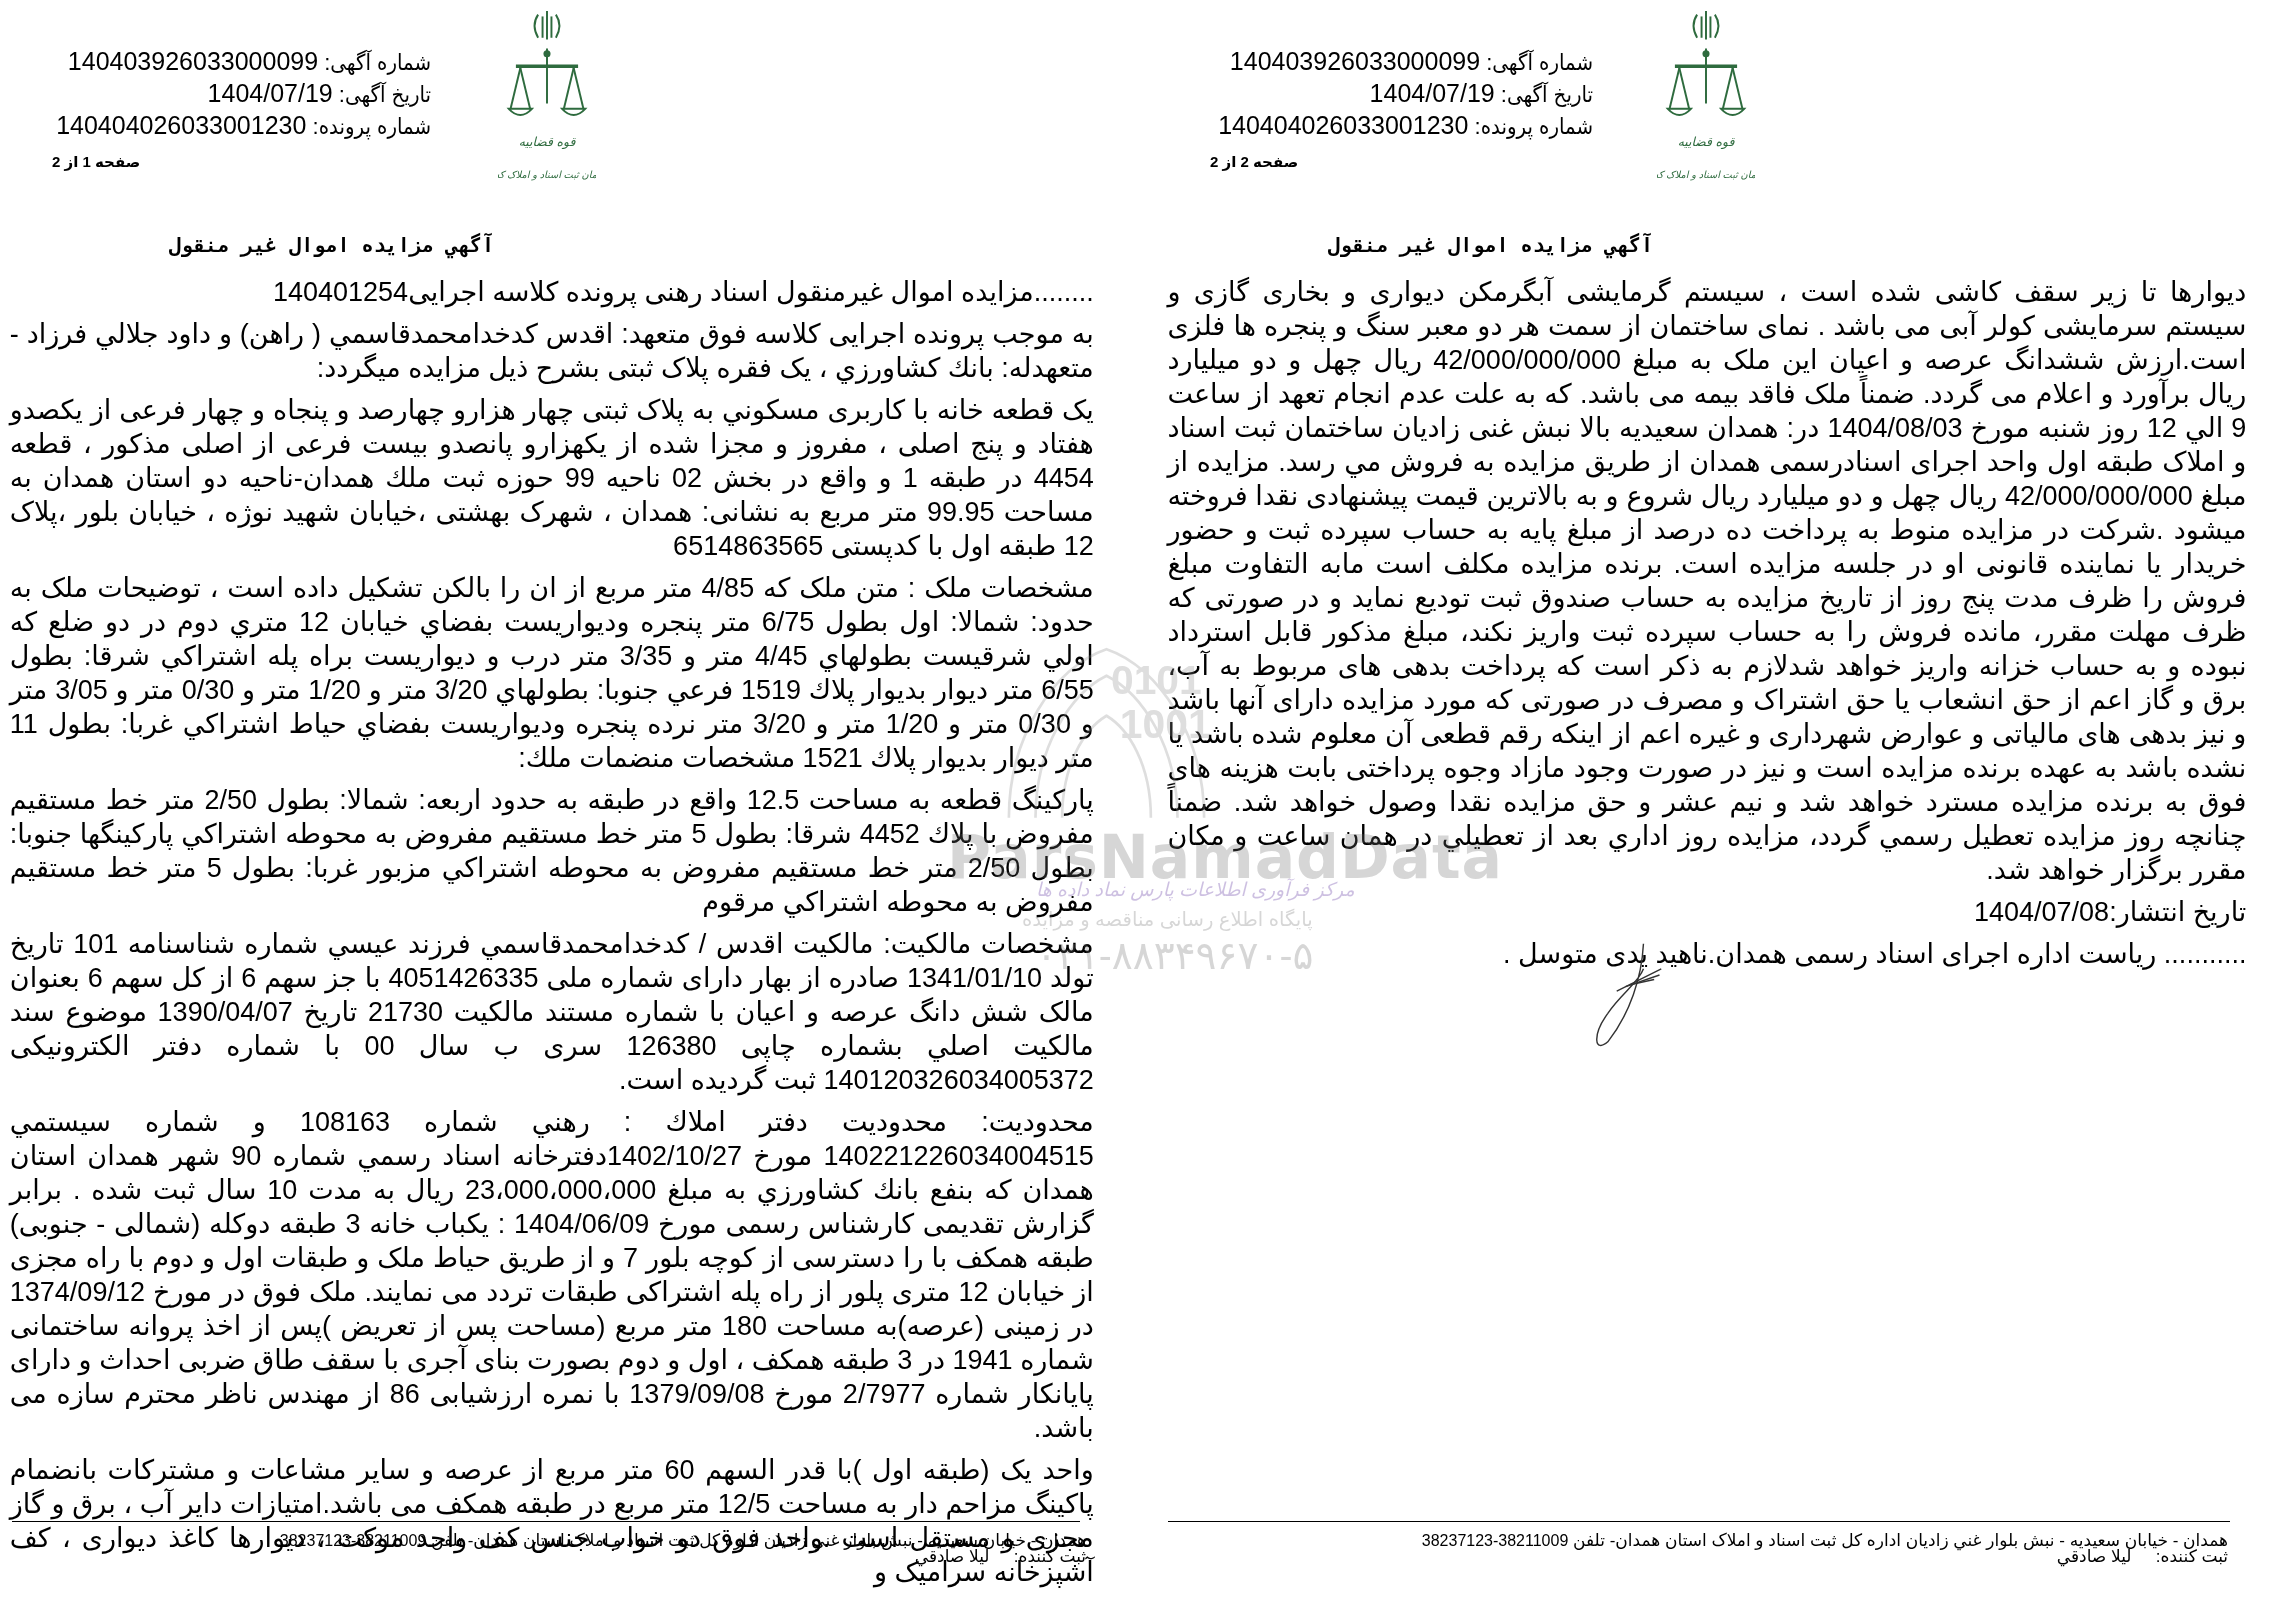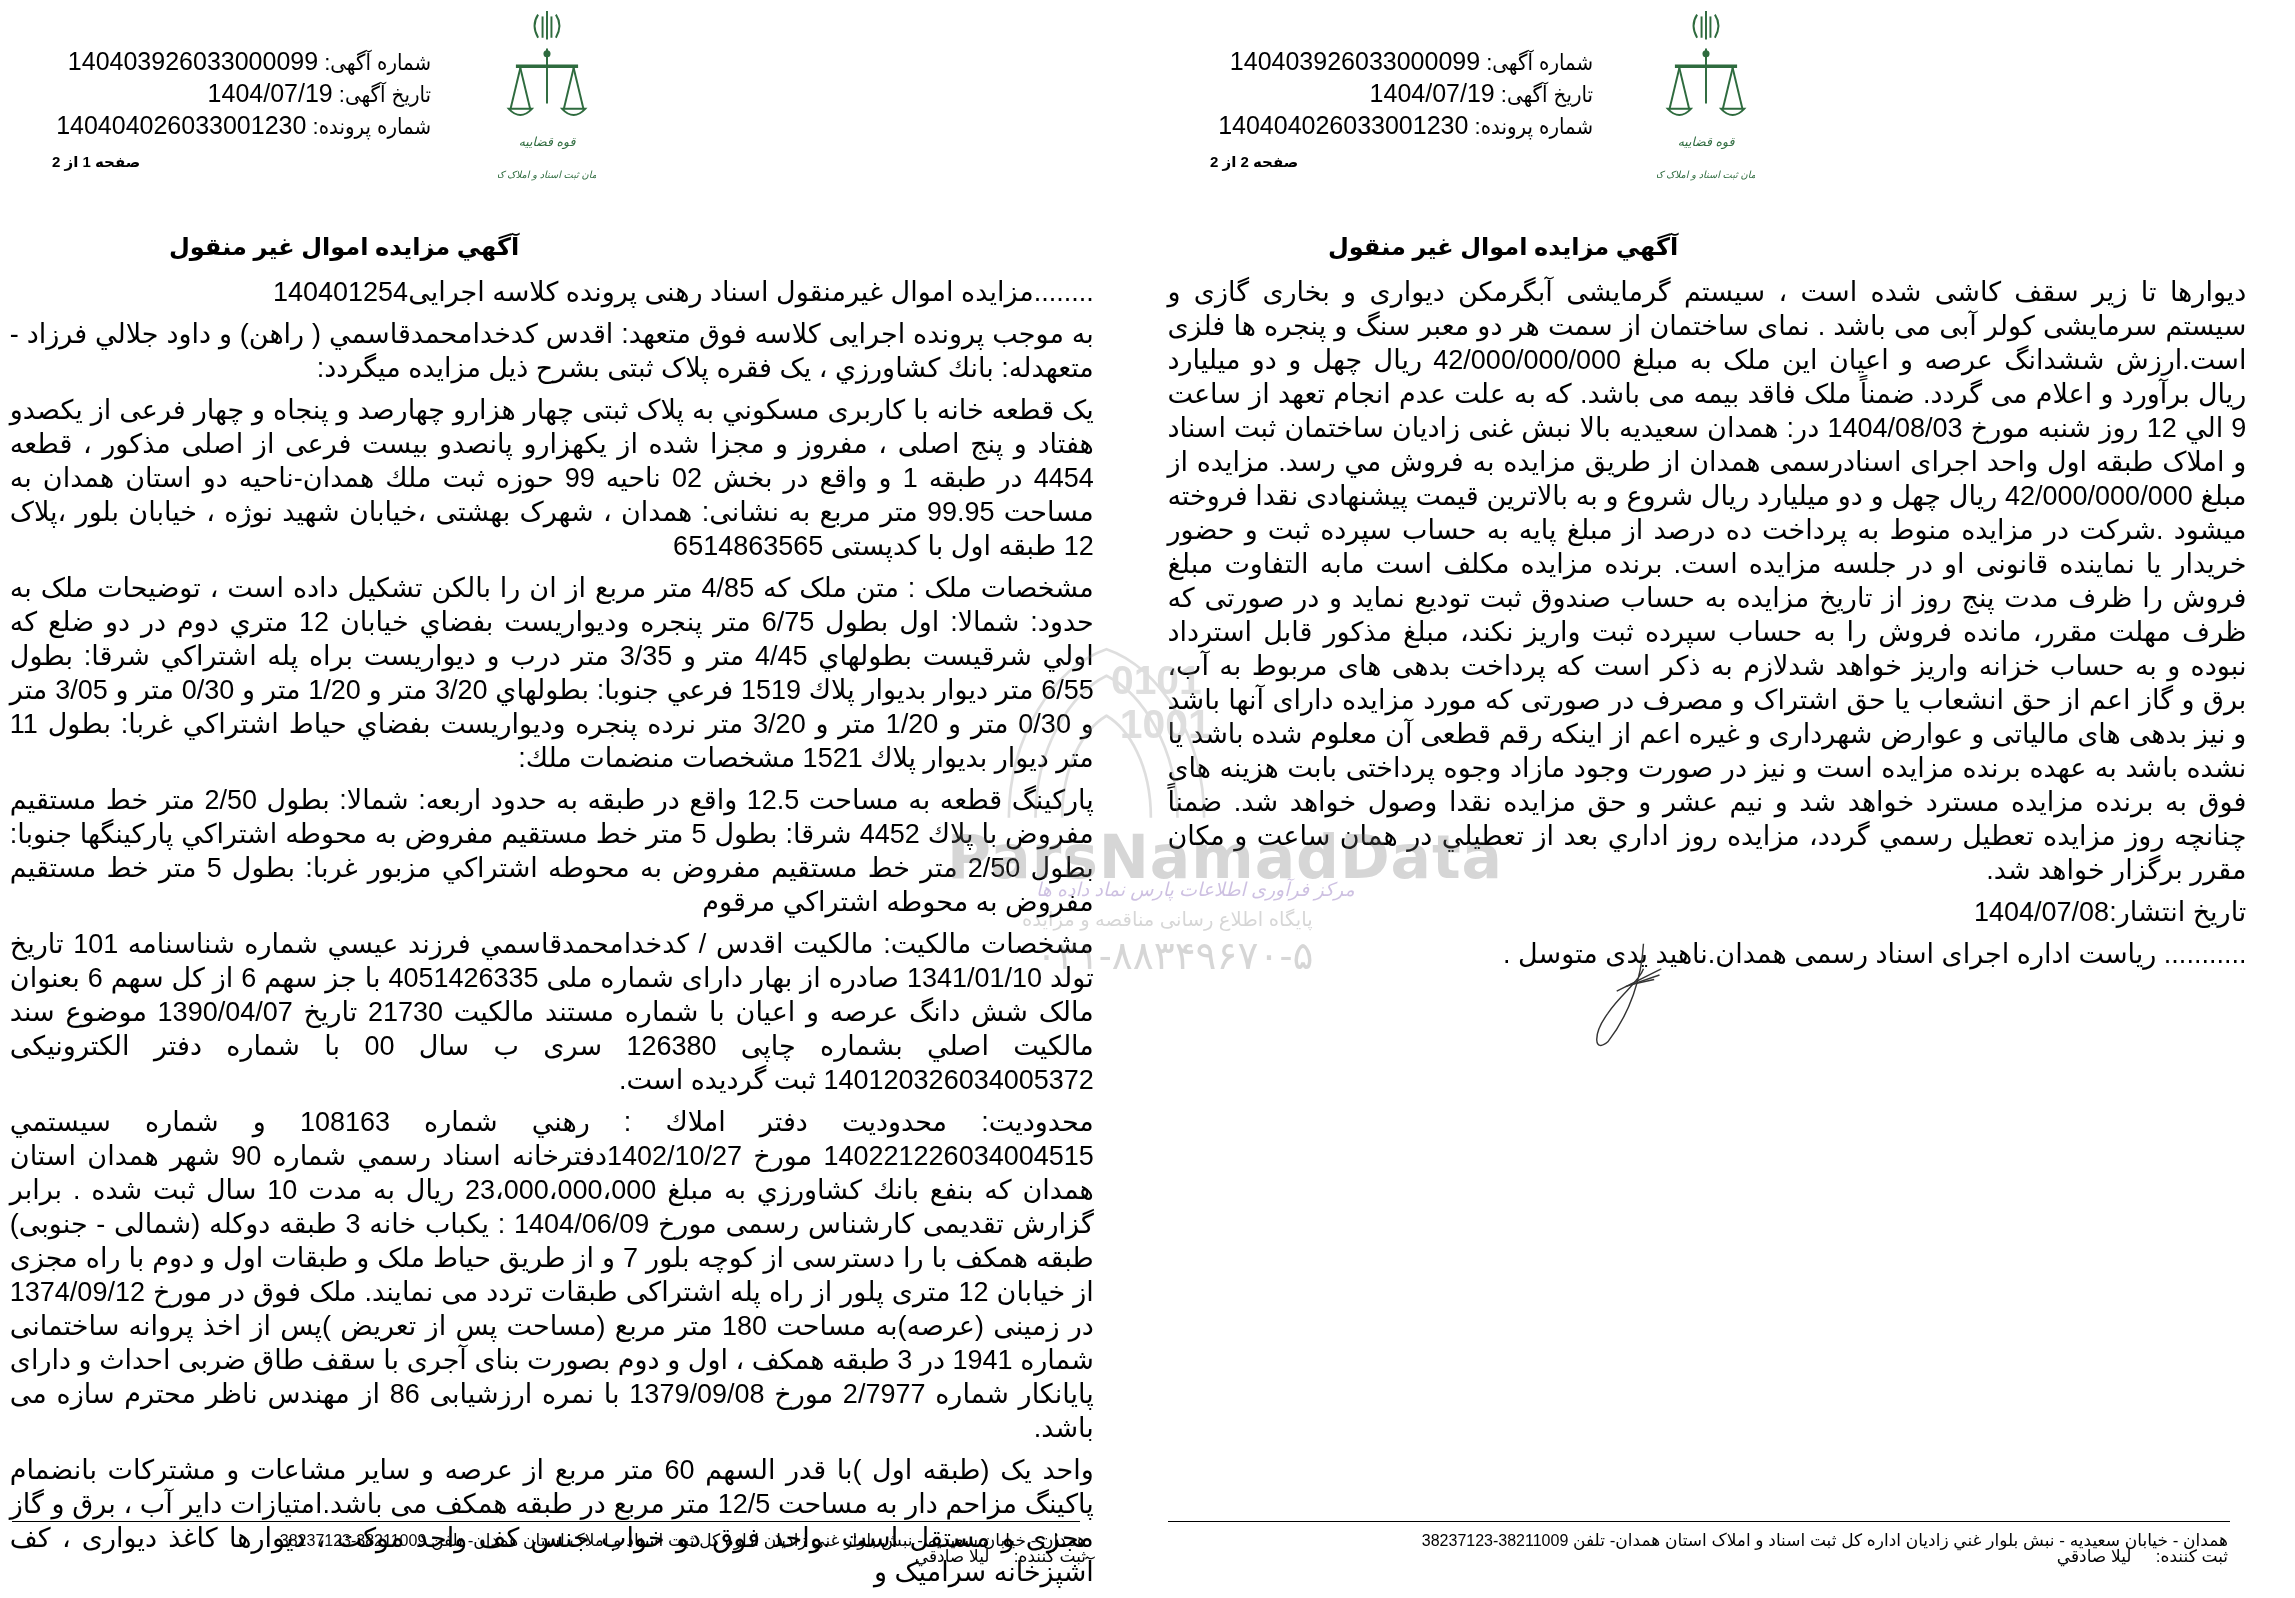--- a/index.html
+++ b/index.html
@@ -17,22 +17,22 @@
   .hdr-info .num { font-size: 25px; }
 
   .emblem { position: absolute; top: 4.4px; width: 98px; height: 191px; }
   .page-left .emblem { left: 498px; }
   .page-right .emblem { left: 502px; }
 
   .page-no { position: absolute; top: 153px; font-size: 15px; font-weight: bold; direction: rtl; }
   .page-left .page-no { left: 52px; }
   .page-right .page-no { left: 55px; }
 
-  .title { position: absolute; top: 233px; font-size: 24px; font-weight: bold;
-           direction: rtl; white-space: nowrap; }
+  .title { position: absolute; top: 233px; font-size: 20px; font-weight: bold;
+           direction: rtl; white-space: nowrap; font-family: Liberation Mono, monospace; }
   .page-left .title { left: 169px; }
   .page-right .title { left: 173px; }
 
   .body { position: absolute; top: 267px; direction: rtl; text-align: justify;
           font-size: 27px; line-height: 34px; }
   .page-left .body { left: 1.8px; width: 1100px; }
   .page-right .body { left: 4.4px; width: 1095px; }
   .body p { margin: 8px; }
   .body .lead { text-align: right; }
 

